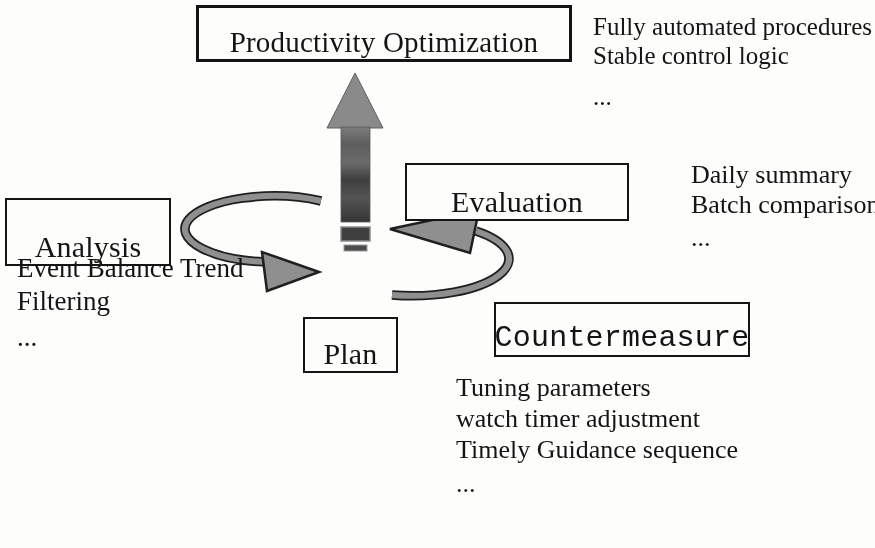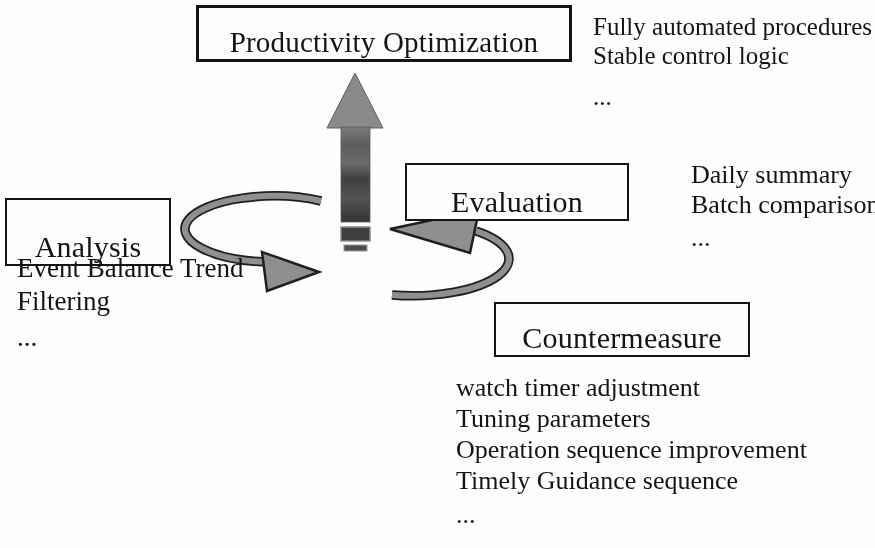--- a/index.html
+++ b/index.html
@@ -17,21 +17,21 @@
     border:3px solid #141414;
     background:#fdfdfc;
     display:flex;align-items:flex-end;justify-content:center;
     font-size:30px;letter-spacing:0.2px;
     box-sizing:border-box;
   }
   .box-productivity{left:196px;top:5px;width:376px;height:57px;font-size:29px;}
   .box-evaluation{left:405px;top:135px;width:224px;height:58px;border-width:2.5px;margin-top:28px;}
   .box-analysis{left:5px;top:198px;width:166px;height:68px;border-width:2.5px;}
   .box-plan{left:303px;top:317px;width:95px;height:56px;border-width:2.5px;}
-  .box-countermeasure{left:494px;top:302px;width:256px;height:55px;border-width:2.5px;}
+  .box-countermeasure{left:494px;top:302px;width:256px;height:55px;border-width:2.5px;font-family:Liberation Mono, monospace;}
   .note-list{position:absolute;font-size:26px;white-space:nowrap;}
   .list-productivity{left:593px;top:12px;line-height:29px;font-size:25px;}
   .list-evaluation{left:671px;top:160px;line-height:30px;margin-left:20px;}
   .list-analysis{left:17px;top:252px;line-height:33px;font-size:27px;}
   .list-countermeasure{left:456px;top:372px;line-height:31px;}
   .ellipsis-line{margin-top:3px;}
   .list-productivity .ellipsis-line{margin-top:12px;}
 </style>
 </head>
 <body>
@@ -72,20 +72,23 @@
 
   <div class="label-box box-productivity">
     <span>Productivity Optimization</span>
   </div>
   <div class="label-box box-evaluation">
     <span>Evaluation</span>
   </div>
   <div class="label-box box-analysis">
     <span>Analysis</span>
   </div>
+  <div class="label-box box-plan">
+    <span>Plan</span>
+  </div>
   <div class="label-box box-countermeasure">
     <span>Countermeasure</span>
   </div>
 
   <div class="note-list list-productivity">
     <div class="note-line">Fully automated procedures</div>
     <div class="note-line">Stable control logic</div>
     <div class="note-line ellipsis-line">...</div>
   </div>
 
@@ -95,20 +98,19 @@
     <div class="note-line ellipsis-line">...</div>
   </div>
 
   <div class="note-list list-analysis">
     <div class="note-line">Event Balance Trend</div>
     <div class="note-line">Filtering</div>
     <div class="note-line ellipsis-line">...</div>
   </div>
 
   <div class="note-list list-countermeasure">
+    <div class="note-line">Tuning parameters</div>
     <div class="note-line">watch timer adjustment</div>
-    <div class="note-line">Tuning parameters</div>
-    <div class="note-line">Operation sequence improvement</div>
     <div class="note-line">Timely Guidance sequence</div>
     <div class="note-line ellipsis-line">...</div>
   </div>
 
 </div>
 
 </body></html>

